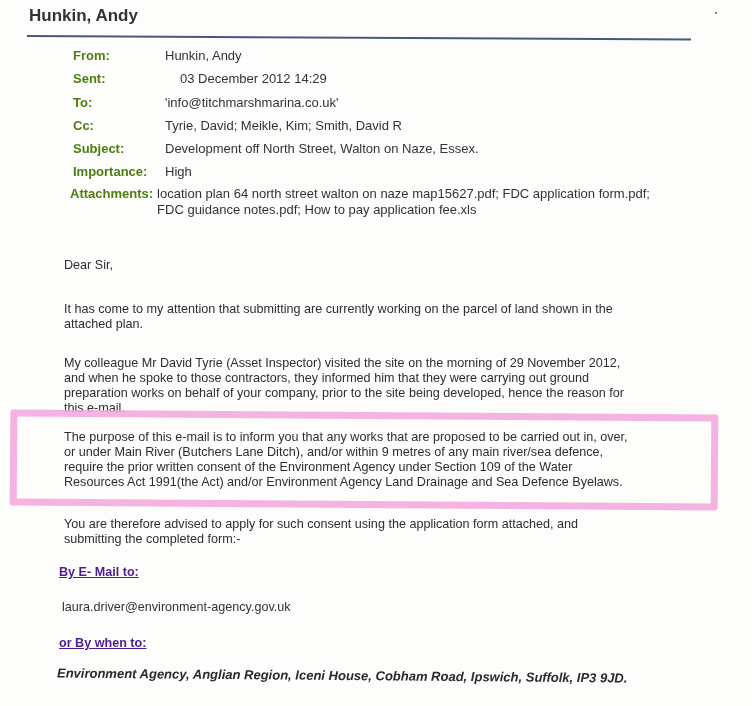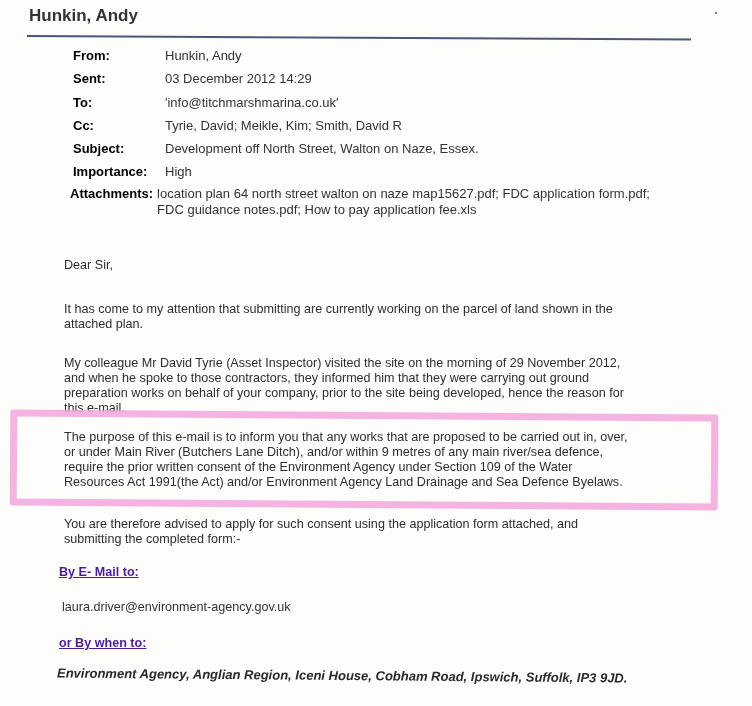--- a/index.html
+++ b/index.html
@@ -15,21 +15,21 @@
       position: absolute; left: 25px; top: 6px;
       font-size: 17px; font-weight: bold; color: #333;
     }
     .rule {
       position: absolute; left: 23px; top: 35px; width: 664px; height: 0;
       border-top: 2px solid #4a5878;
       transform: rotate(0.3deg); transform-origin: left;
     }
     .speck { position: absolute; width: 2px; height: 2px; background: #555; border-radius: 1px; }
     .hdr-row { position: absolute; left: 27px; font-size: 13px; display: flex; }
-    .hdr-label { font-weight: bold; width: 92px; flex: none; color: #000000; padding-left: 42px; }
+    .hdr-label { font-weight: bold; width: 92px; flex: none; color: #4d7c0f; padding-left: 42px; }
     .hdr-value { color: #333; }
     .attach .hdr-label { width: auto; margin-right: 4px; }
     .attach .hdr-value { line-height: 16px; }
     .body-text {
       position: absolute; left: 60px; font-size: 12.6px; line-height: 15px; color: #2e2e2e;
     }
     .highlight-box {
       position: absolute; left: 6px; top: 412px; width: 708px; height: 96px;
       border: 7px solid #f2a6dc; border-radius: 3px;
       box-sizing: border-box; opacity: 0.85;
@@ -50,21 +50,21 @@
 
 <div class="page">
   <div class="title">Hunkin, Andy</div>
   <div class="rule"></div>
   <div class="speck" style="left:711px;top:12px;"></div>
 
   <div class="hdr-row" style="top:48px;">
     <span class="hdr-label">From:</span>
     <span class="hdr-value">Hunkin, Andy</span>
   </div>
-  <div class="hdr-row" style="top:71px;">
+  <div class="hdr-row" style="top:71px;gap:15px;">
     <span class="hdr-label">Sent:</span>
     <span class="hdr-value">03 December 2012 14:29</span>
   </div>
   <div class="hdr-row" style="top:118px;">
     <span class="hdr-label">Cc:</span>
     <span class="hdr-value">Tyrie, David; Meikle, Kim; Smith, David R</span>
   </div>
   <div class="hdr-row" style="top:95px;">
     <span class="hdr-label">To:</span>
     <span class="hdr-value">'info@titchmarshmarina.co.uk'</span>

